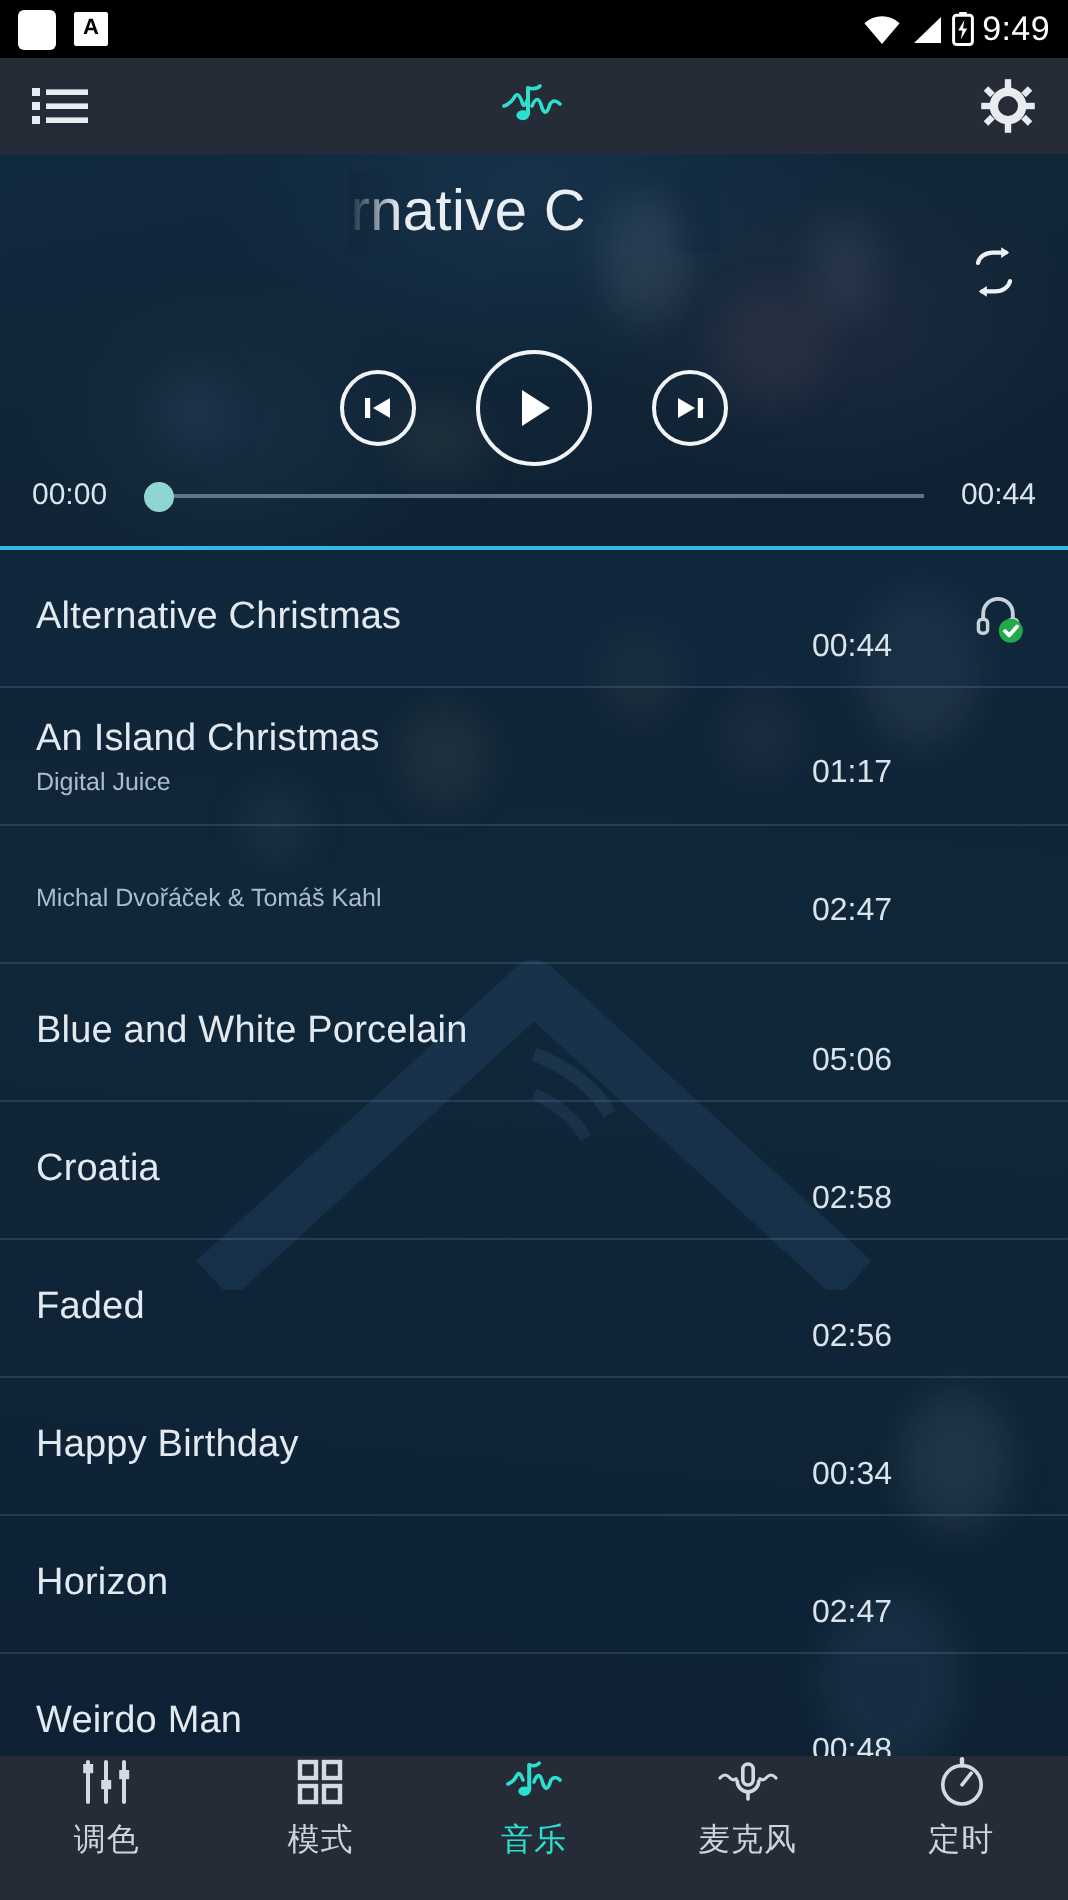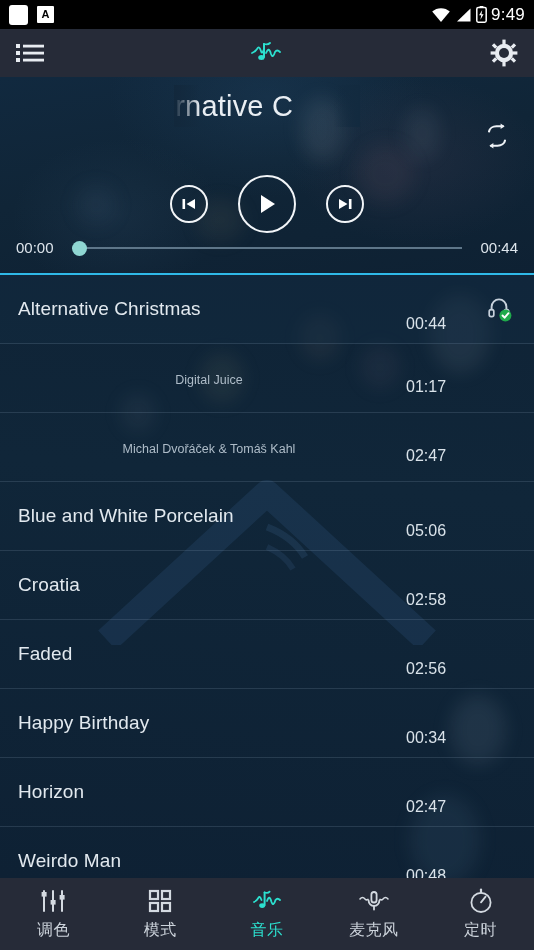--- a/index.html
+++ b/index.html
@@ -179,21 +179,21 @@
     z-index:2;
   }
   .row.active { background:rgba(20,45,70,.35); }
   .row-main { flex:1; min-width:0; }
   .row-title {
     color:#e2e9ef; font-size:19px; letter-spacing:.1px;
     white-space:nowrap; overflow:hidden; text-overflow:ellipsis;
   }
   .row-artist {
     color:#aebcc8; font-size:12.5px; margin-top:3px;
-    white-space:nowrap; overflow:hidden; text-overflow:ellipsis;text-align:center;
+    white-space:nowrap; overflow:hidden; text-overflow:ellipsis;
   }
   .row-dur {
     color:#dae3ea; font-size:16px;
     width:72px; text-align:left;
     margin-left:6px;
     align-self:flex-end;
     margin-bottom:10px;
   }
   .row.with-artist .row-dur { margin-bottom:16px; }
   .row-badge {
@@ -207,21 +207,21 @@
   .nav {
     position:relative;
     height:72px;
     background:#262b38;
     display:flex;
     z-index:30;
   }
   .nav-item {
     flex:1;
     display:flex; flex-direction:column;
-    align-items:center; justify-content:center;
+    align-items:center; 
     gap:6px;
     cursor:pointer;
   }
   .nav-ico { height:26px; display:flex; align-items:center; justify-content:center; }
   .nav-label { font-size:16px; color:#ccd3db; letter-spacing:.5px; }
   .nav-item.active .nav-label { color:#2ce0cf; }
 </style>
 </head>
 <body>
 
@@ -366,20 +366,21 @@
               <path d="M5.6 14.2 L5.6 10.8 A7.4 7.4 0 0 1 20.4 10.8 L20.4 14.2" fill="none" stroke="#c8d2dc" stroke-width="1.9"></path>
               <rect x="3.2" y="13.6" width="4.6" height="7" rx="1.9" fill="none" stroke="#c8d2dc" stroke-width="1.7"></rect>
               <rect x="18.2" y="13.6" width="4.6" height="7" rx="1.9" fill="none" stroke="#c8d2dc" stroke-width="1.7"></rect>
               <circle cx="19.4" cy="19.4" r="6" fill="#1faa4b"></circle>
               <path d="M16.5 19.5 L18.6 21.7 L22.5 17.2" fill="none" stroke="#fff" stroke-width="1.9" stroke-linecap="round" stroke-linejoin="round"></path>
             </svg>
           </div>
         </div>
         <div class="row with-artist">
           <div class="row-main">
+            <div class="row-title">An Island Christmas</div>
             <div class="row-artist">Digital Juice</div>
           </div>
           <div class="row-dur">01:17</div>
           <div class="row-badge"></div>
         </div>
         <div class="row with-artist">
           <div class="row-main">
             <div class="row-artist">Michal Dvořáček &amp; Tomáš Kahl</div>
           </div>
           <div class="row-dur">02:47</div>

